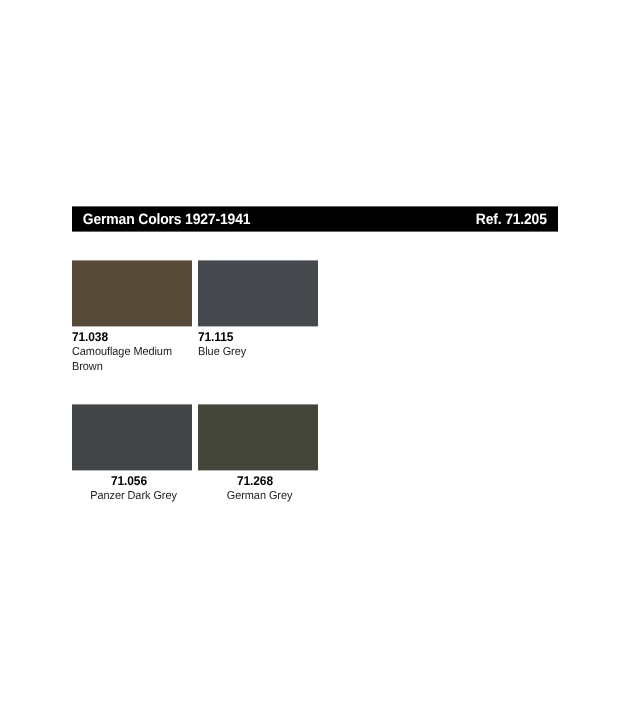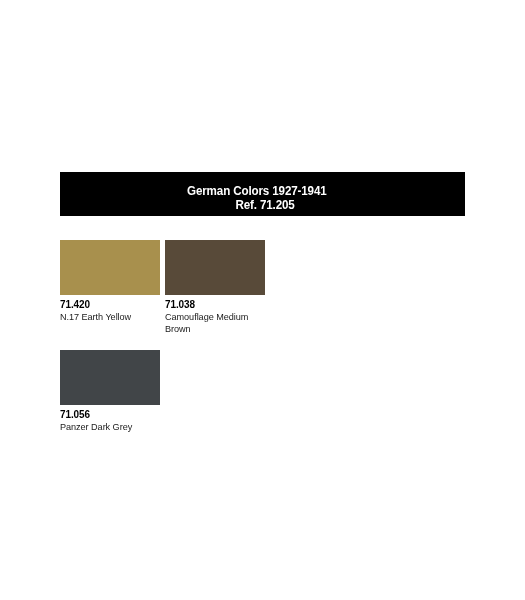--- a/index.html
+++ b/index.html
@@ -19,27 +19,26 @@
   #sheet {
     position: absolute;
     left: 60px;
     top: 172px;
     width: 405px;
   }
 
   
   .header-bar {
     background: #000000;
-    height: 44px;
+    height: 21px;
     display: flex;
     align-items: center;
     justify-content: space-between;
-    padding: 12px 9px;
+    padding: 0 9px;
     box-sizing: border-box;
-    flex-direction: column;
   }
   .header-title {
     color: #ffffff;
     font-size: 12.5px;
     font-weight: bold;
     letter-spacing: -0.15px;
     transform: scaleX(0.93);
     transform-origin: left center;
     white-space: nowrap;
   }
@@ -52,21 +51,21 @@
     transform-origin: right center;
     white-space: nowrap;
   }
 
   
   .row {
     display: flex;
     gap: 5px;
   }
   .row-1 { margin-top: 24px; }
-  .row-2 { margin-top: 16px; }
+  .row-2 { margin-top: 26px; text-align: center; }
 
   .cell {
     width: 100px;
     display: flex;
     flex-direction: column;
   }
   .swatch {
     width: 100px;
     height: 55px;
     display: block;
@@ -99,42 +98,47 @@
 
 <div id="sheet">
 
   <div class="header-bar" style="background: rgb(0, 0, 0);">
     <span class="header-title" style="color: rgb(255, 255, 255);">German Colors 1927-1941</span>
     <span class="header-ref" style="color: rgb(255, 255, 255);">Ref. 71.205</span>
   </div>
 
   <div class="row row-1">
 
-    <div class="cell">
-      <span class="swatch" style="background-color: rgb(168, 144, 77);"></span>
-      <span class="cell-code">71.420</span>
-      <span class="cell-name">N.17 Earth Yellow</span>
-    </div>
 
     <div class="cell">
       <span class="swatch" style="background-color: rgb(88, 74, 57);"></span>
       <span class="cell-code">71.038</span>
       <span class="cell-name">Camouflage Medium Brown</span>
     </div>
 
 
+    <div class="cell">
+      <span class="swatch" style="background-color: rgb(69, 73, 78);"></span>
+      <span class="cell-code">71.115</span>
+      <span class="cell-name">Blue Grey</span>
+    </div>
 
   </div>
 
   <div class="row row-2">
 
     <div class="cell">
       <span class="swatch" style="background-color: rgb(65, 69, 72);"></span>
       <span class="cell-code">71.056</span>
       <span class="cell-name">Panzer Dark Grey</span>
     </div>
 
 
 
+    <div class="cell">
+      <span class="swatch" style="background-color: rgb(67, 70, 57);"></span>
+      <span class="cell-code">71.268</span>
+      <span class="cell-name">German Grey</span>
+    </div>
 
   </div>
 
 </div>
 
 </body></html>

